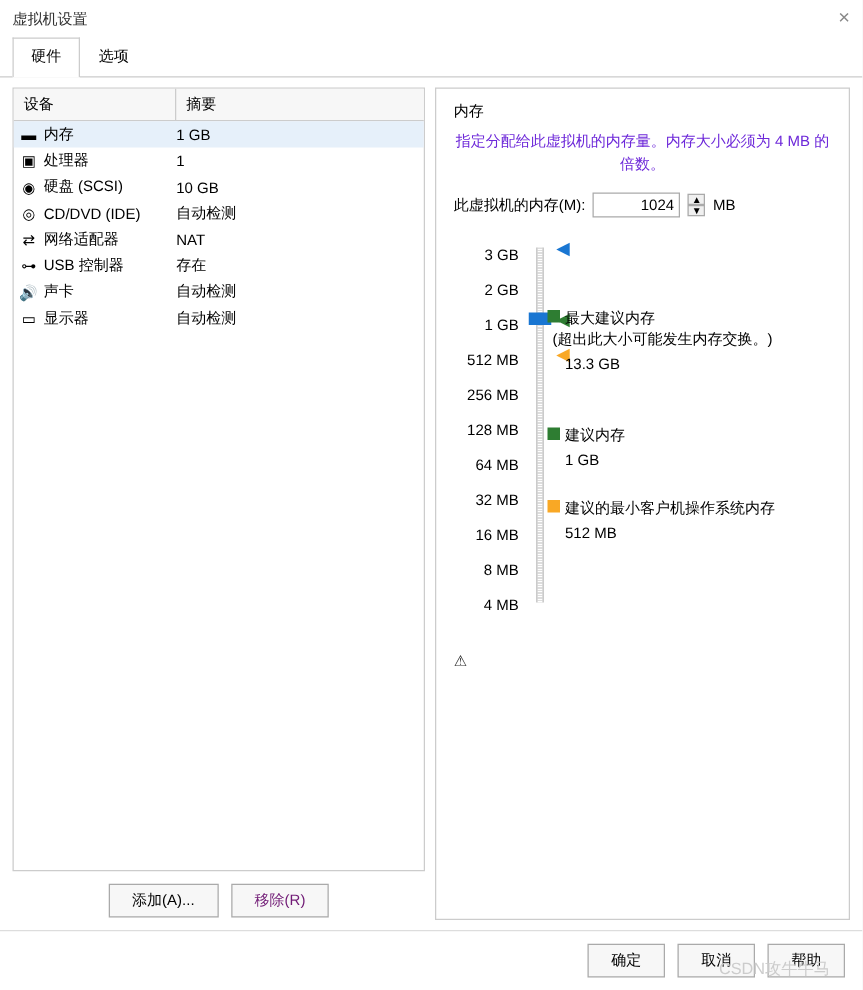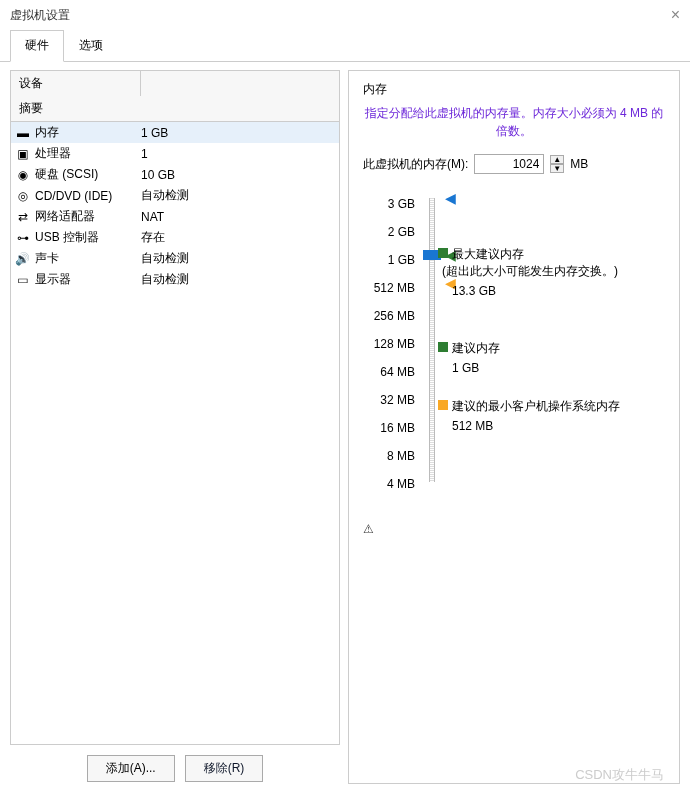--- a/index.html
+++ b/index.html
@@ -6,32 +6,32 @@
 body { margin: 0; background: #f0f0f0; width: 690px; height: 792px; overflow: hidden; }
 .window { background: #fff; width: 690px; height: 792px; display: flex; flex-direction: column; }
 .titlebar { height: 30px; display: flex; align-items: center; padding: 0 10px; color: #333; }
 .titlebar .close { margin-left: auto; font-size: 16px; color: #888; cursor: pointer; }
 .tabs { display: flex; padding: 0 10px; border-bottom: 1px solid #ccc; }
 .tab { padding: 6px 14px; border: 1px solid transparent; cursor: pointer; }
 .tab.active { border: 1px solid #ccc; border-bottom: 1px solid #fff; background: #fff; margin-bottom: -1px; }
 .content { flex: 1; display: flex; padding: 8px 10px; gap: 8px; }
 .left { width: 330px; display: flex; flex-direction: column; }
 .device-list { border: 1px solid #ccc; flex: 1; background: #fff; }
-.dev-header { display: flex; border-bottom: 1px solid #ccc; background: #f7f7f7; flex-direction: column; }
+.dev-header { display: flex; border-bottom: 1px solid #ccc; background: #f7f7f7; }
 .dev-header div { padding: 4px 8px; }
 .col-dev { width: 130px; border-right: 1px solid #ccc; }
 .col-sum { flex: 1; }
 .dev-row { display: flex; padding: 2px 4px; align-items: center; cursor: pointer; }
 .dev-row.selected { background: #e6f0fa; }
 .dev-row .icon { width: 16px; height: 14px; margin-right: 4px; display: inline-flex; align-items: center; justify-content: center; }
 .dev-row .name { width: 106px; }
 .dev-row .summary { flex: 1; }
 .left-buttons { display: flex; justify-content: center; gap: 10px; padding: 10px 0 2px; }
 .btn { padding: 4px 18px; border: 1px solid #aaa; background: #f7f7f7; cursor: pointer; }
-.btn.disabled { color: #0f172a; }
+.btn.disabled { color: #701a75; }
 .right { flex: 1; border: 1px solid #ccc; padding: 10px 14px; position: relative; }
 .right-title { margin-bottom: 6px; }
 .right-desc { color: #6d28d9; margin-bottom: 14px; line-height: 1.5; text-align: center; }
 .mem-row { display: flex; align-items: center; gap: 6px; margin-bottom: 16px; }
 .mem-input { width: 70px; text-align: right; padding: 2px 4px; border: 1px solid #aaa; }
 .spinner { display: flex; flex-direction: column; }
 .spinner span { width: 14px; height: 9px; border: 1px solid #aaa; font-size: 8px; text-align: center; line-height: 7px; cursor: pointer; background: #f0f0f0; }
 .slider-area { display: flex; position: relative; }
 .ticks { width: 60px; text-align: right; }
 .ticks div { height: 28px; line-height: 28px; padding-right: 8px; }
@@ -157,14 +157,19 @@
         <div class="legend" style="top:208px">
           <span class="legend-box" style="background:#f9a825"></span><span>建议的最小客户机操作系统内存</span>
           <div style="margin-left:14px;margin-top:4px">512 MB</div>
         </div>
       </div>
       <div class="warning">
         <span>⚠</span>
       </div>
     </div>
   </div>
+  <div class="footer">
+    <button class="btn">确定</button>
+    <button class="btn">取消</button>
+    <button class="btn">帮助</button>
+  </div>
   <div class="watermark">CSDN攻牛牛马</div>
 </div>
 
 </body></html>

